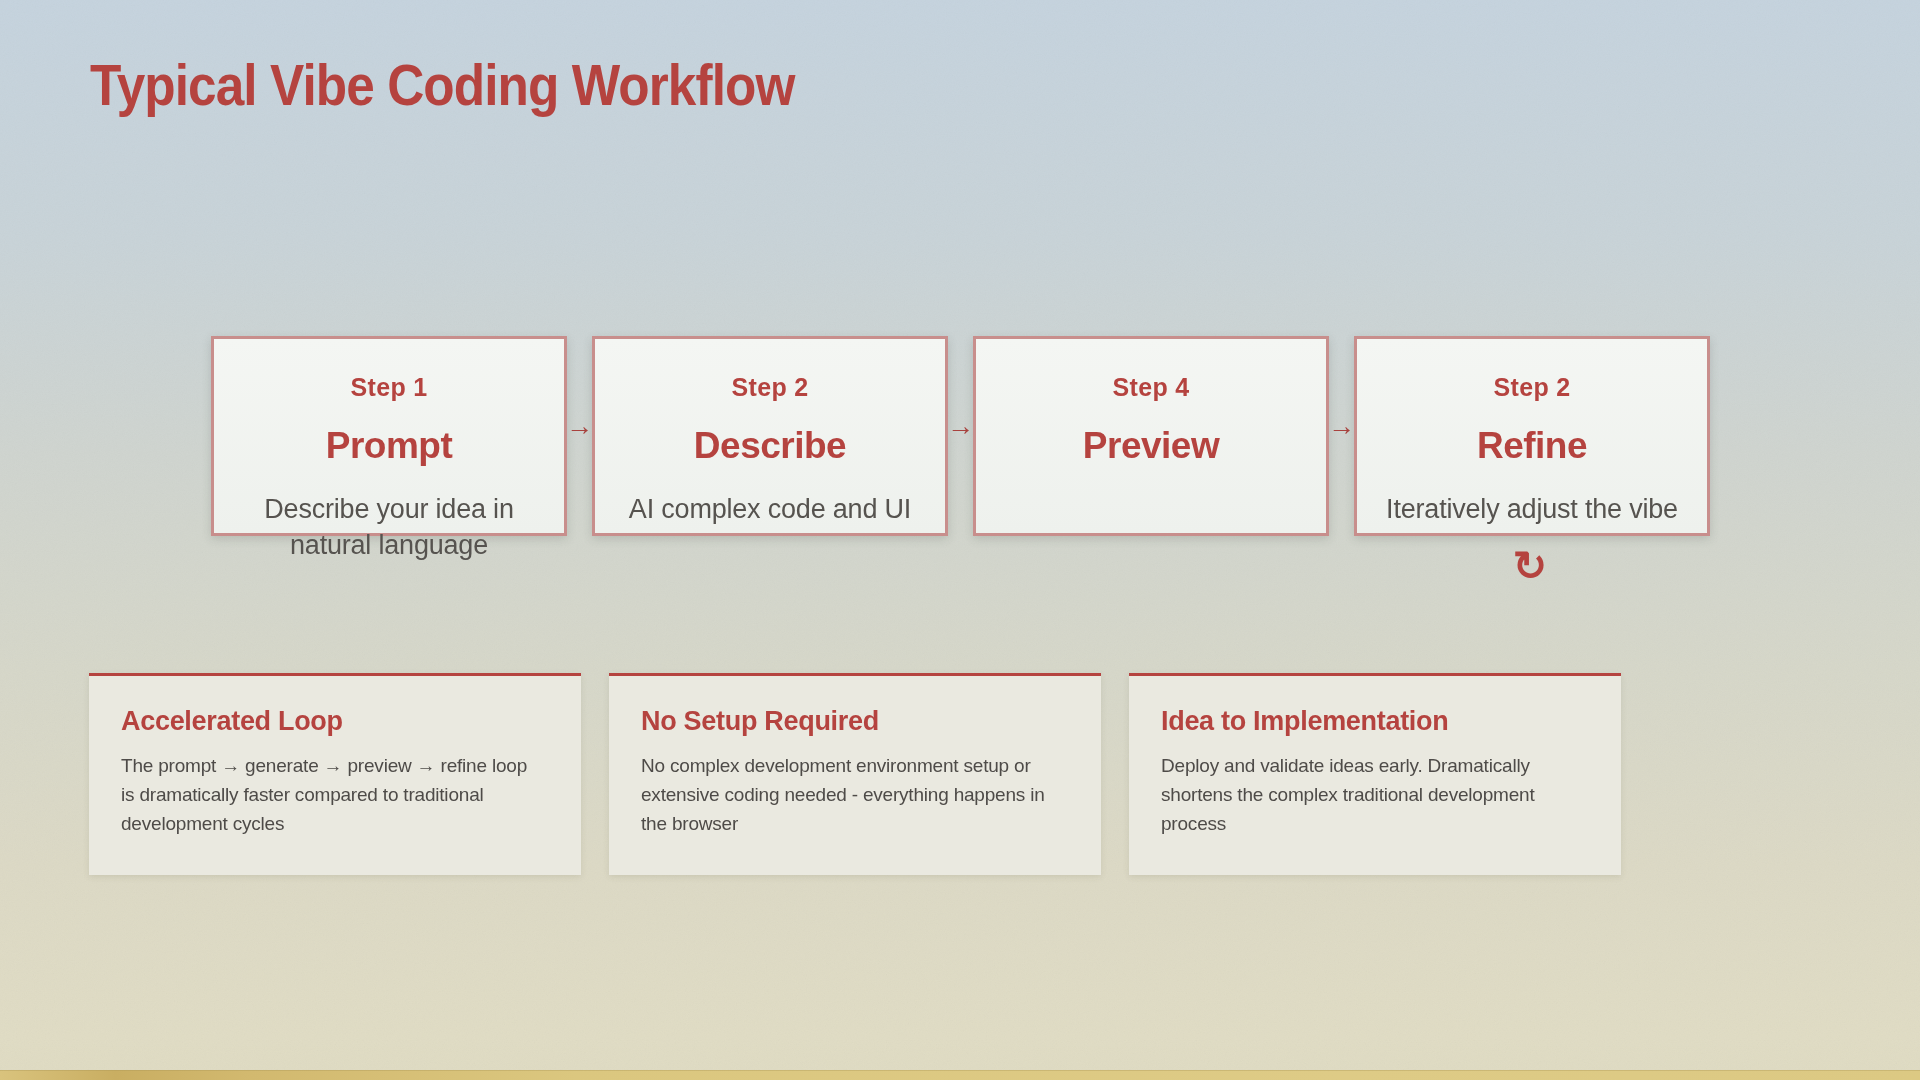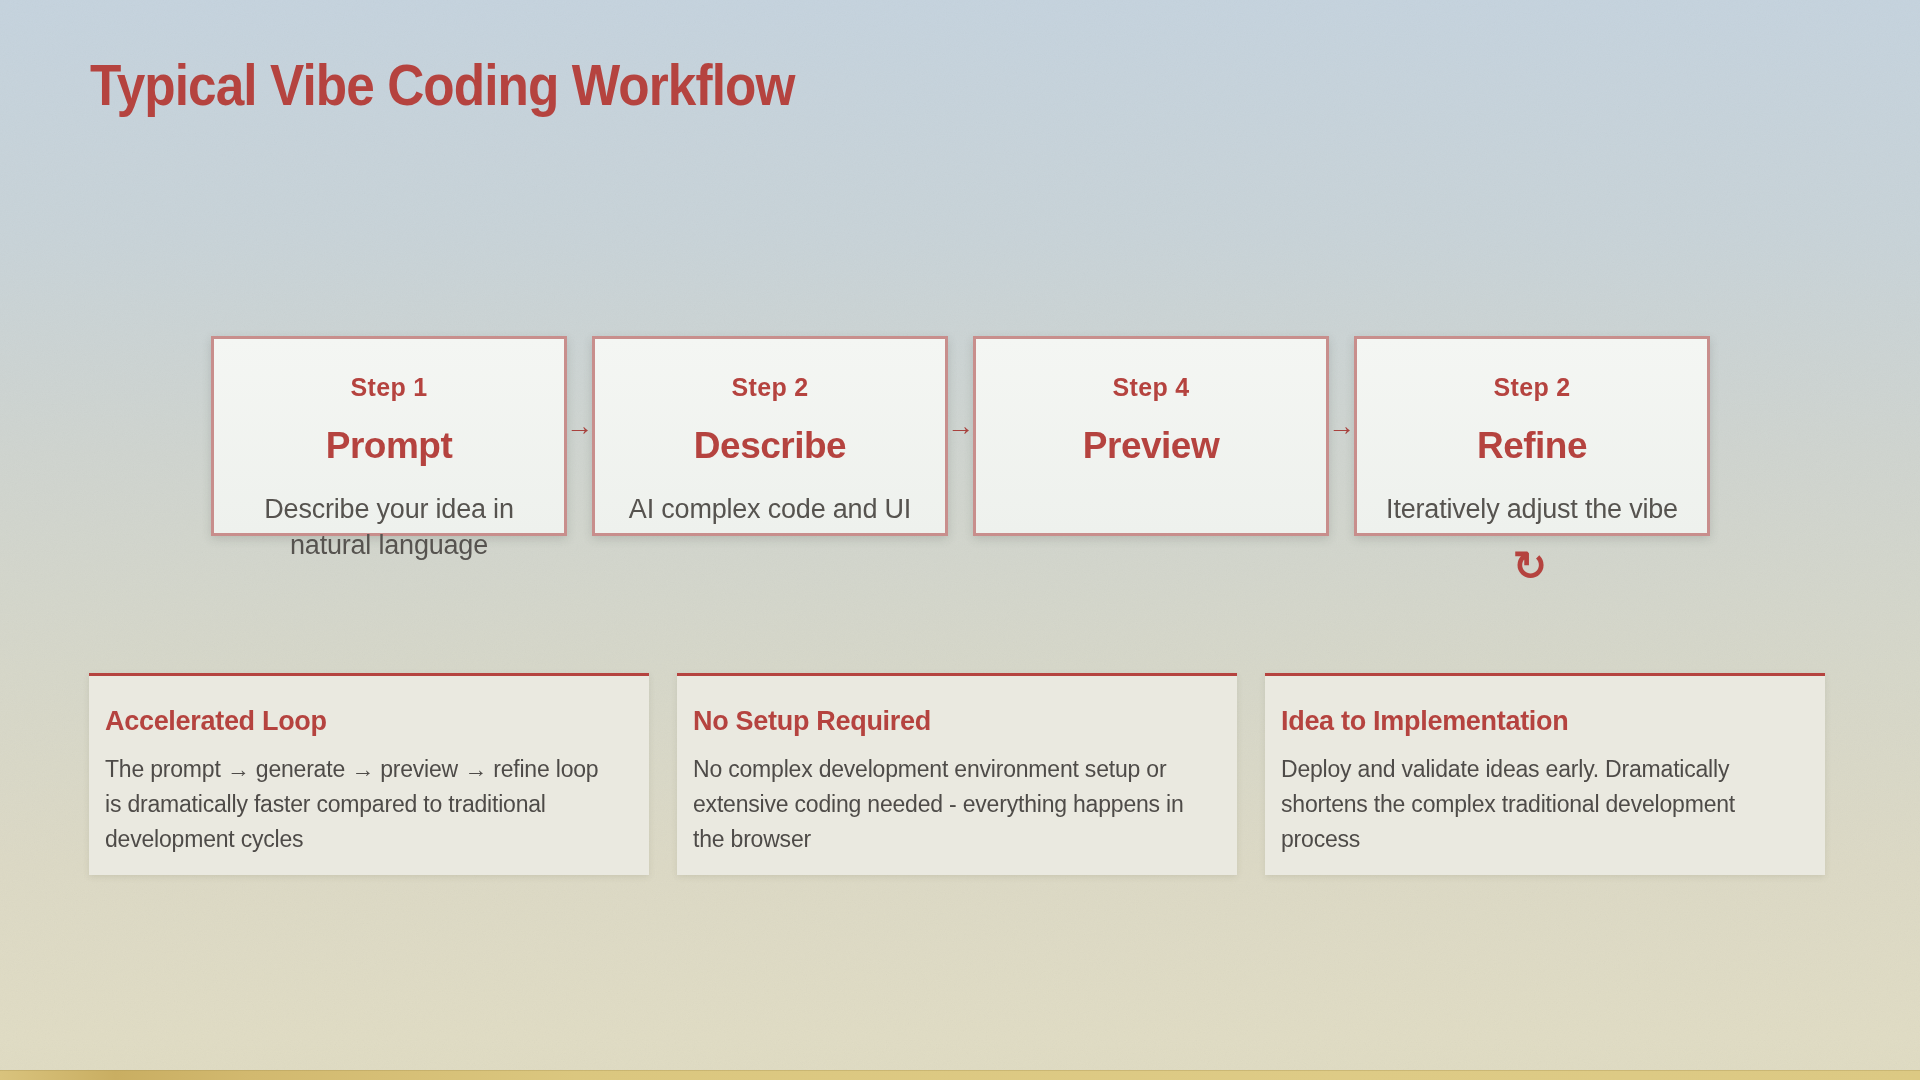--- a/index.html
+++ b/index.html
@@ -101,36 +101,36 @@
     line-height: 1;
   }
   .cards-row {
     position: absolute;
     left: 89px;
     top: 673px;
     display: flex;
     gap: 28px;
   }
   .benefit-card {
-    width: 560px;
+    width: 492px;
     height: 202px;
     box-sizing: border-box;
     background: #eae9e0;
     border-top: 3px solid #b5433f;
     box-shadow: 0 2px 6px rgba(80, 80, 60, 0.12);
-    padding: 30px 36px 0 16px;
+    padding: 30px 36px 0 32px;
   }
   .card-title {
     font-size: 27px;
     font-weight: bold;
     color: #b5433f;
     letter-spacing: -0.3px;
   }
   .card-desc {
-    font-size: 23px;
+    font-size: 19px;
     color: #4e4b48;
     line-height: 1.52;
     margin-top: 15px;
     letter-spacing: -0.2px;
   }
   .bottom-strip {
     position: absolute;
     left: 0;
     bottom: 0;
     width: 100%;

